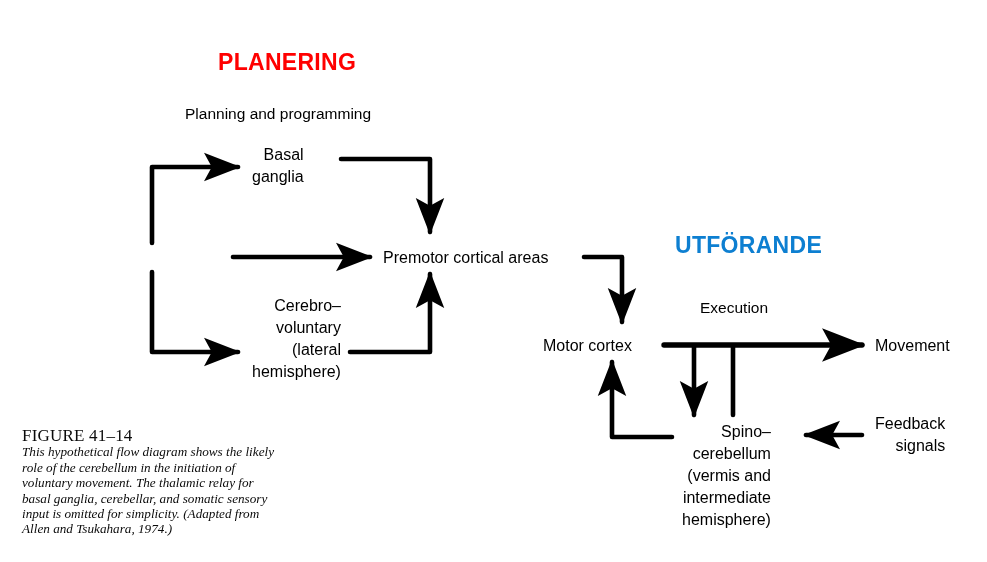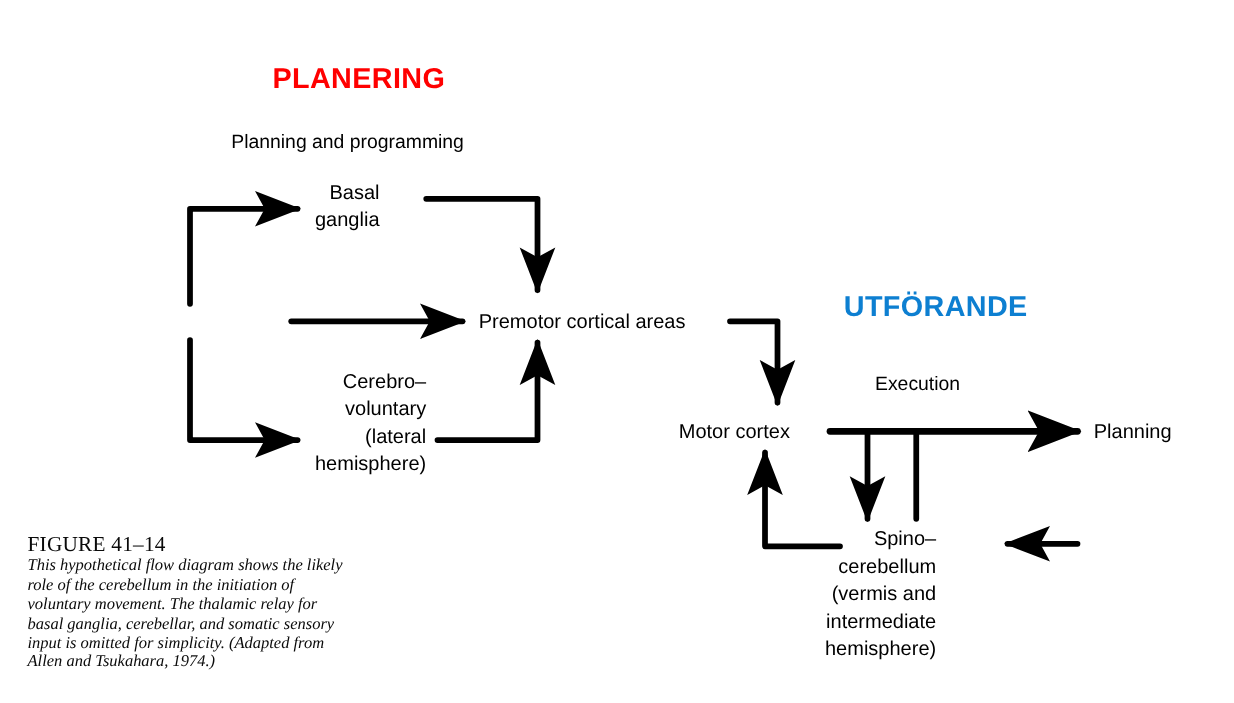--- a/index.html
+++ b/index.html
@@ -23,21 +23,21 @@
   .section-sub{font-size:15.5px;}
   #planning-sub{left:185px;top:104px;}
   #execution-sub{left:700px;top:298px;}
 
   .node{font-size:16px;line-height:22px;text-align:right;}
   #node-sensory{left:89px;top:240px;}
   #node-basal{left:252px;top:144px;}
   #node-cerebro{left:252px;top:295px;}
   #node-premotor{left:383px;top:247px;}
   #node-motor{left:543px;top:335px;}
-  #node-spino{left:660px;top:421px;}
+  #node-spino{left:682px;top:421px;}
   #node-movement{left:875px;top:335px;}
   #node-feedback{left:875px;top:413px;}
 
   .caption{
     position:absolute;left:22px;top:428px;width:252px;
     font-family:"Liberation Serif", serif;
     font-size:13.2px;line-height:15.4px;color:#0a0a0a;
   }
   .caption .cap-title{font-weight:normal;font-size:17px;letter-spacing:0.2px;
     display:block;margin-bottom:1px;}
@@ -100,21 +100,23 @@
   <div class="lbl node" id="node-premotor">Premotor cortical areas</div>
 
   <div class="lbl node" id="node-motor">Motor cortex</div>
 
   <div class="lbl node" id="node-spino">Spino–
 cerebellum
 (vermis and
 intermediate
 hemisphere)</div>
 
-  <div class="lbl node" id="node-movement">Planning</div>
+  <div class="lbl node" id="node-movement">Movement</div>
 
+  <div class="lbl node" id="node-feedback">Feedback
+signals</div>
 
   <div class="caption">
     <span class="cap-title">FIGURE  41–14</span>
     <span class="cap-body">This hypothetical flow diagram shows the likely role of the cerebellum in the initiation of voluntary movement. The thalamic relay for basal ganglia, cerebellar, and somatic sensory input is omitted for simplicity. (Adapted from Allen and Tsukahara, 1974.)</span>
   </div>
 
 </div>
 
 </body></html>

